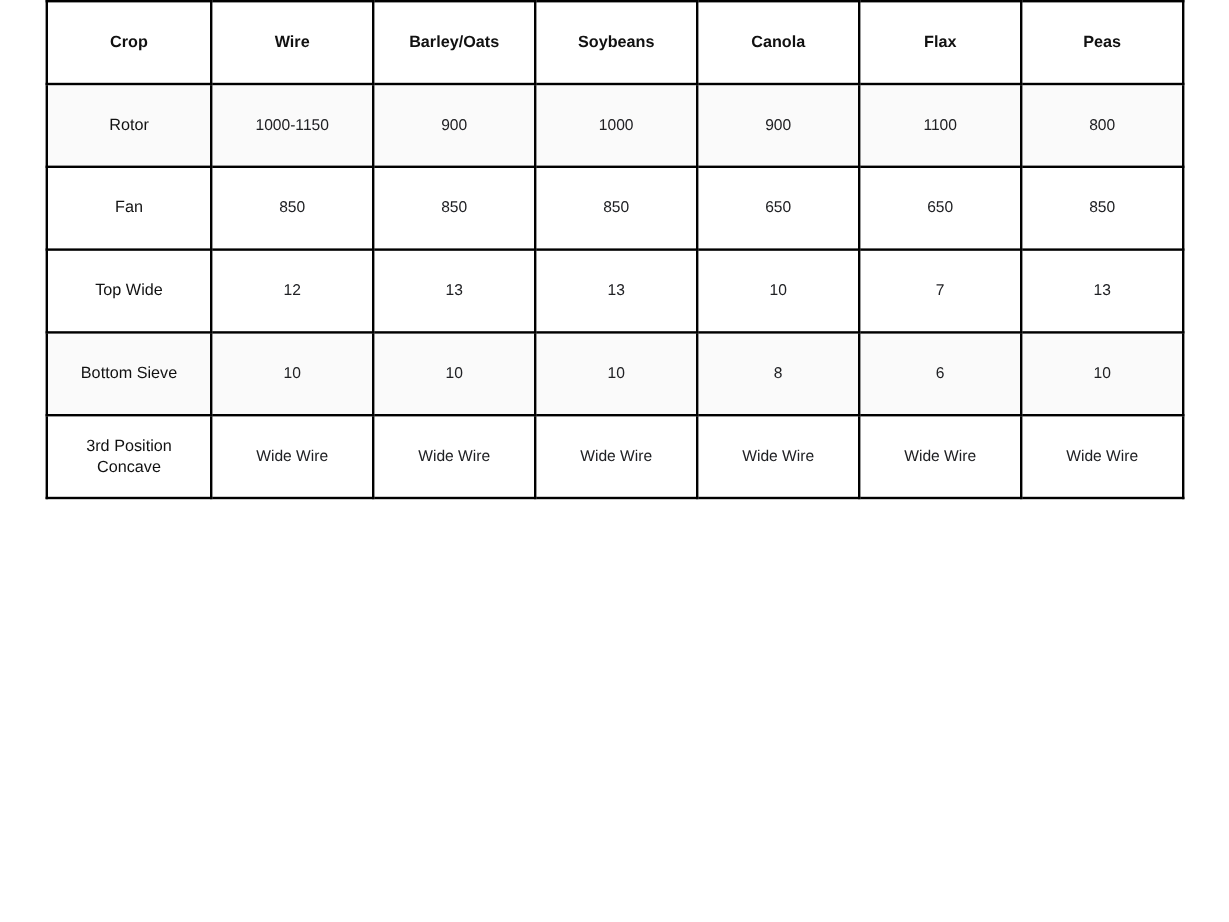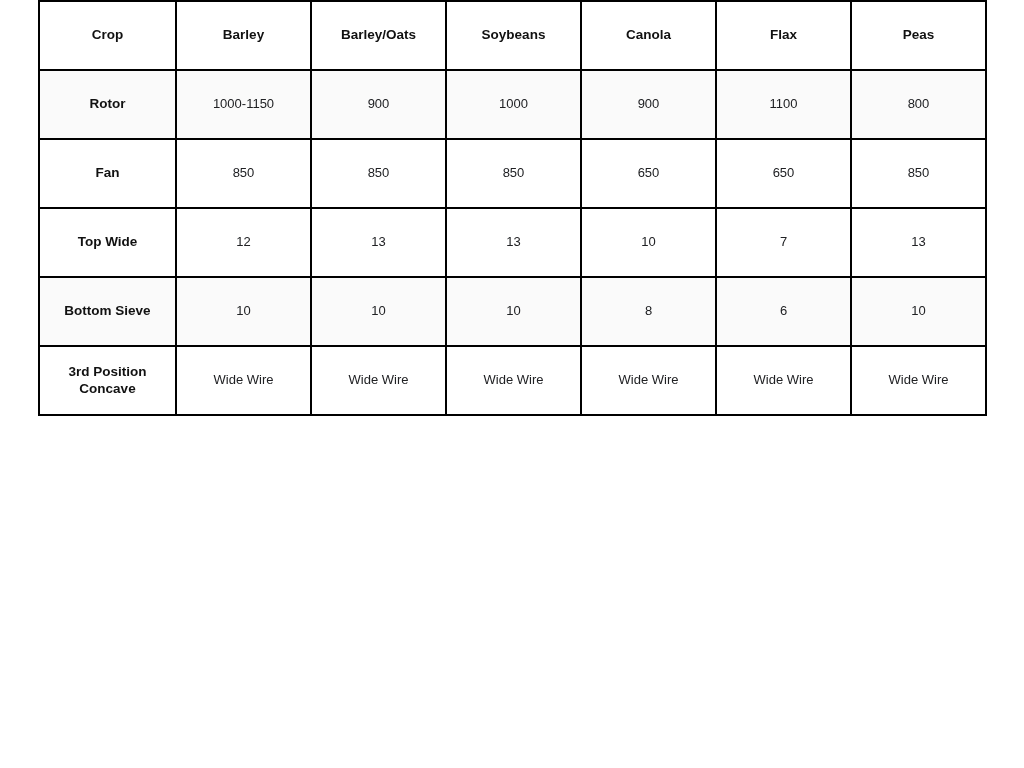--- a/index.html
+++ b/index.html
@@ -53,21 +53,21 @@
   }
 
   
   table.settings-table thead th {
     font-weight: 700;
     font-size: 13.5px;
     color: #111111;
   }
 
   table.settings-table td.row-label {
-    font-weight: 700;
+    font-weight: 400;
     font-size: 13.5px;
     color: #111111;
   }
 
   
   table.settings-table tr.tinted td,
   table.settings-table tr.tinted th {
     background: #fafafa;
   }
   table.settings-table tr.plain td,
@@ -87,21 +87,21 @@
         <col class="c-data">
         <col class="c-data">
         <col class="c-data">
         <col class="c-data">
         <col class="c-data">
       </colgroup>
 
       <thead>
         <tr class="plain">
           <th>Crop</th>
-          <th>Barley</th>
+          <th>Wire</th>
           <th>Barley/Oats</th>
           <th>Soybeans</th>
           <th>Canola</th>
           <th>Flax</th>
           <th>Peas</th>
         </tr>
       </thead>
 
       <tbody>
 

